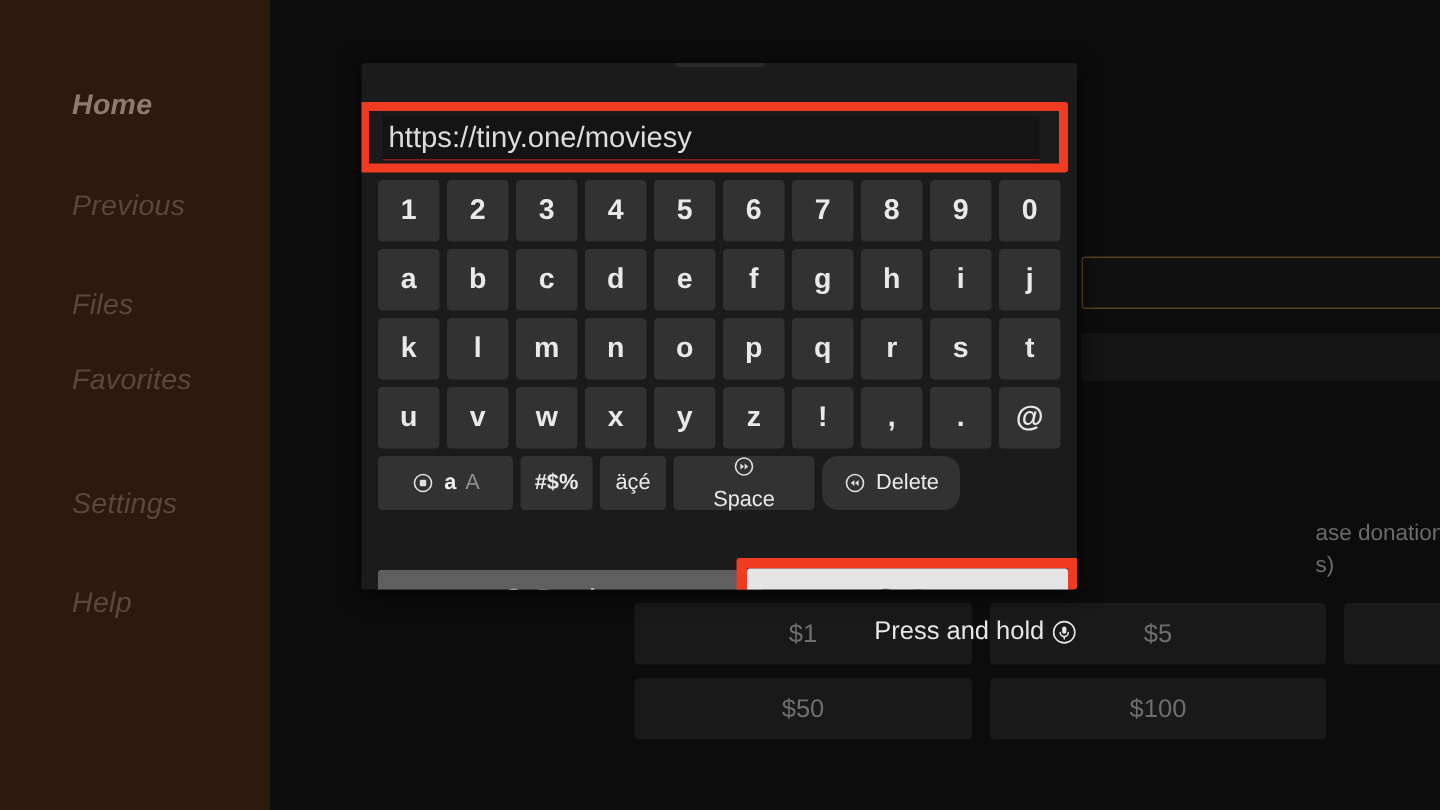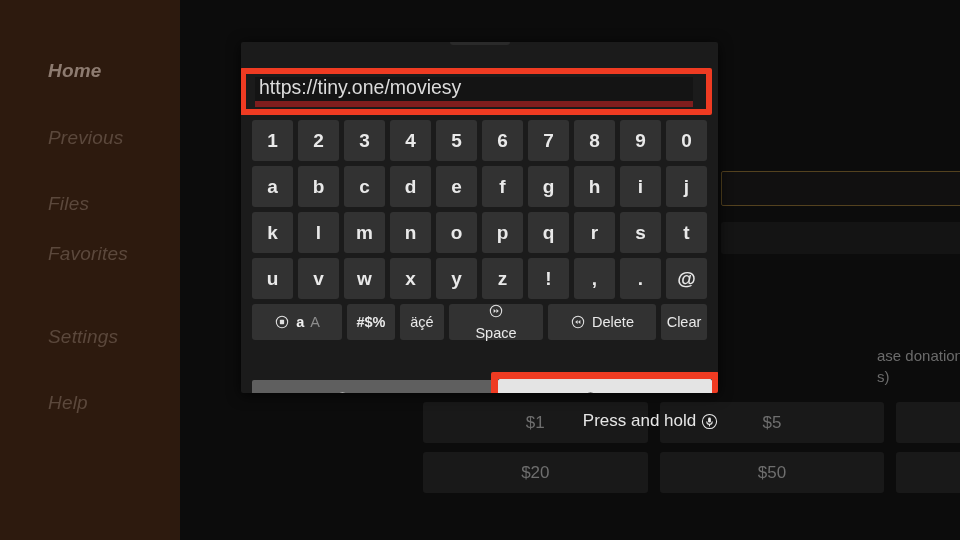--- a/index.html
+++ b/index.html
@@ -83,21 +83,21 @@
     border:6px solid #ef3b22;box-sizing:border-box;border-radius:2px;
   }
   .url-field{
     position:absolute;left:14px;top:9px;width:438px;height:30px;
     background:#141414;box-sizing:border-box;
     display:flex;align-items:flex-end;
   }
   .url-text{
     color:#dcdcdc;font-size:19.5px;line-height:24px;
     padding:0 4px 2px 4px;width:100%;
-    border-bottom:6px solid #7f1d1d;box-sizing:border-box;
+    border-bottom:1px solid #7f1d1d;box-sizing:border-box;
     white-space:nowrap;overflow:hidden;
   }
 
   .kb-rows{position:absolute;left:11px;top:78px;width:455px;}
   .kb-row{display:flex;gap:5px;margin-bottom:5px;}
   .key{
     flex:1 1 0;height:41px;background:#323232;border-radius:3px;
     display:flex;align-items:center;justify-content:center;
     color:#e9e9e9;font-size:19px;font-weight:bold;
     user-select:none;
@@ -108,21 +108,21 @@
     height:36px;background:#323232;border-radius:3px;
     display:flex;align-items:center;justify-content:center;gap:6px;
     color:#e9e9e9;font-size:14.5px;white-space:nowrap;
   }
   .fkey .lbl-a{font-weight:bold;color:#f0f0f0;}
   .fkey .lbl-A{color:#8d8d8d;}
   .f-case{width:90px;}
   .f-sym{width:48px;font-weight:bold;}
   .f-acc{width:44px;}
   .f-space{width:94px;flex-direction:column;}
-  .f-del{width:108px;}
+  .f-del{width:92px;border-radius:11px;}
   .f-clear{flex:1 1 auto;}
 
   .action-row{
     position:absolute;left:11px;top:338px;width:455px;height:39px;
     display:flex;
   }
   .btn-prev{
     width:256px;height:39px;background:#5f5f5f;border-radius:2px;
     display:flex;align-items:center;justify-content:center;gap:7px;
     color:#f2f2f2;font-size:16px;font-weight:bold;
@@ -162,21 +162,20 @@
 
       <div class="bg-note">
         <div>ase donation buttons:</div>
         <div>s)</div>
       </div>
 
       <div class="donate-grid" id="donate-grid">
           <div class="donate-btn">$1</div>
           <div class="donate-btn">$5</div>
           <div class="donate-btn">$10</div>
-          <div class="donate-btn">$20</div>
           <div class="donate-btn">$50</div>
           <div class="donate-btn">$100</div>
         </div>
 
       <div class="voice-hint">
         <span>Press and hold</span>
         <span class="mic-ico ico">
           <svg width="17" height="17" viewBox="0 0 24 24" fill="none" stroke="#e6e6e6" stroke-width="1.5">
             <circle cx="12" cy="12" r="10"></circle>
             <rect x="10" y="6.5" width="4" height="7" rx="2" fill="#e6e6e6" stroke="none"></rect>
@@ -284,23 +283,20 @@
               <svg width="16" height="16" viewBox="0 0 24 24" fill="none" stroke="#e0e0e0" stroke-width="1.6">
                 <circle cx="12" cy="12" r="8.5"></circle>
                 <g transform="scale(-1,1) translate(-24,0)" fill="#e0e0e0" stroke="none">
                   <path d="M8.4 9 12 12l-3.6 3z"></path>
                   <path d="M12.6 9 16.2 12l-3.6 3z"></path>
                 </g>
               </svg>
             </span>
             <span>Delete</span>
           </div>
-          <div class="fkey f-clear">
-            <span>Clear</span>
-          </div>
         </div>
     </div>
 
     <div class="action-row">
       <div class="btn-prev">
         <span class="ico">
           <svg width="17" height="17" viewBox="0 0 24 24" fill="none" stroke="#f2f2f2" stroke-width="1.6">
             <circle cx="12" cy="12" r="9.2"></circle>
             <path d="M15.2 9.6H9.6a2.4 2.4 0 0 0 0 4.8h1" stroke-linecap="round" stroke-linejoin="round"></path>
             <path d="M11.6 7.6 9.2 9.6l2.4 2" stroke-linecap="round" stroke-linejoin="round"></path>

